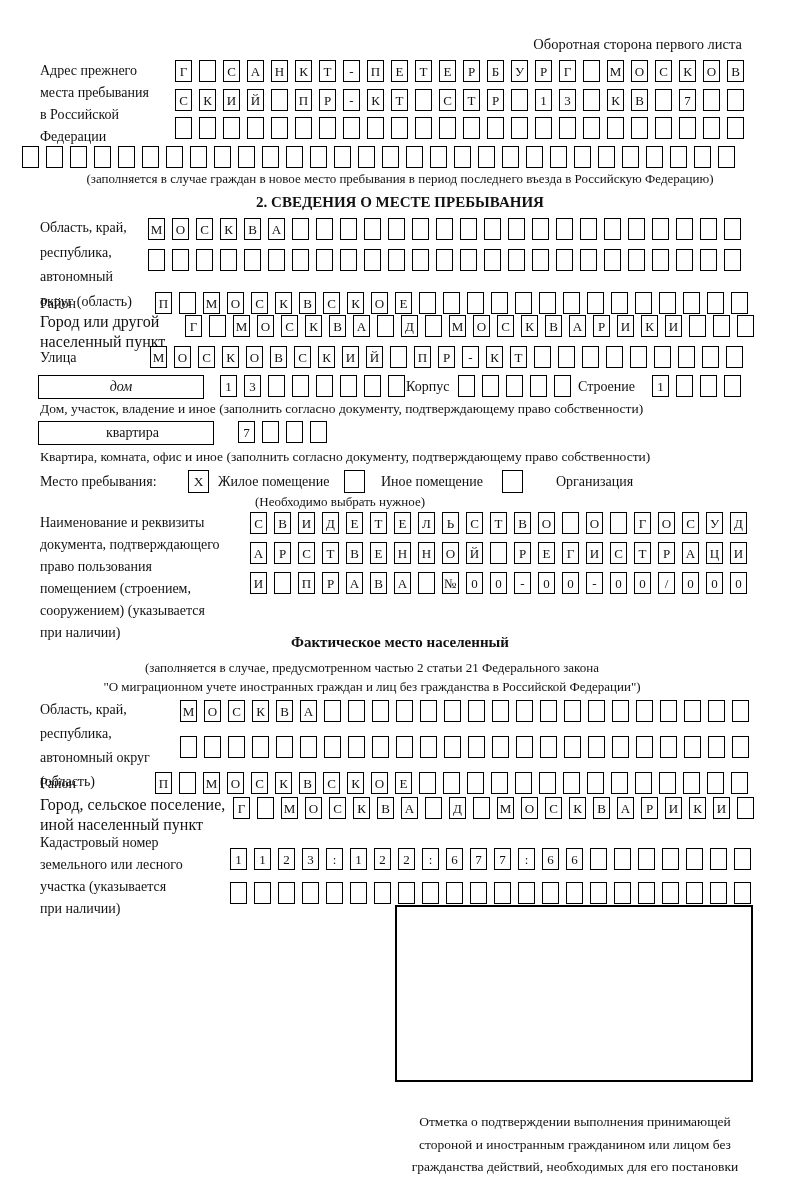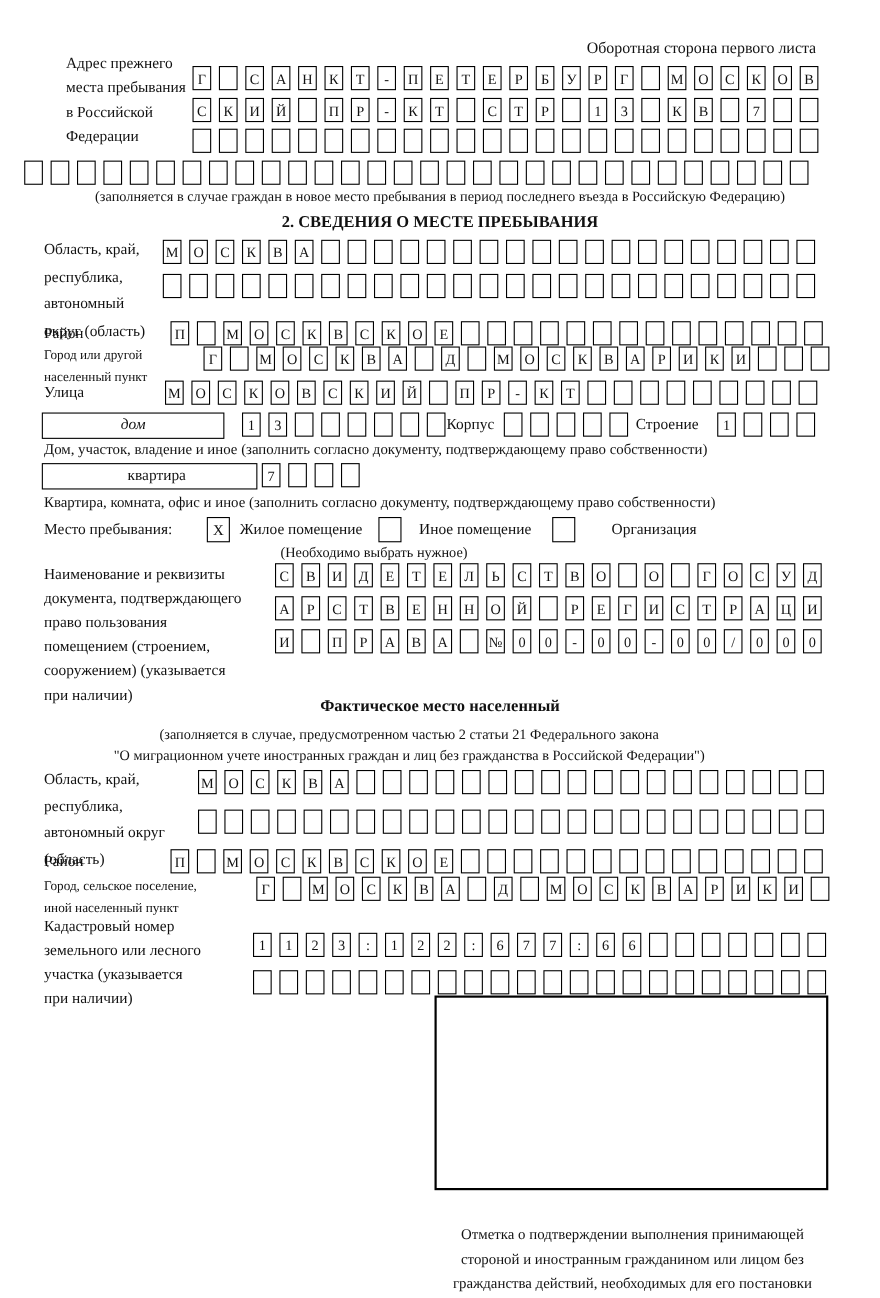--- a/index.html
+++ b/index.html
@@ -16,21 +16,21 @@
   .cb{
     width:17px;height:22px;
     border:1.6px solid #000;
     box-sizing:border-box;
     margin-right:7px;
     display:flex;align-items:center;justify-content:center;
     font-size:13px;line-height:1;
     flex:0 0 auto;
   }
   .lbl{font-size:14px;line-height:22px;}
-  .lbl-tight{font-size:12px;line-height:20px;}
+  .lbl-tight{font-size:16px;line-height:20px;}
   .note{font-size:13px;}
   .title{font-weight:bold;font-size:15px;}
   .center{text-align:center;}
   .wide-box{
     border:1.6px solid #000;box-sizing:border-box;
     height:24px;display:flex;align-items:center;justify-content:center;
     font-size:14px;
   }
   .chk{
     width:21px;height:23px;border:1.6px solid #000;box-sizing:border-box;
@@ -39,21 +39,21 @@
   .stamp-box{border:2px solid #000;box-sizing:border-box;background:#fff;}
   .lines div{white-space:nowrap;}
 </style>
 </head>
 <body>
 
 <div class="page">
 
   <div class="abs" style="top:36px;right:58px;font-size:14.5px;">Оборотная сторона первого листа</div>
 
-  <div class="abs lbl lines" style="left:40px;top:48px;margin-left:20px;">
+  <div class="abs lbl lines" style="left:40px;top:60px;">
       <div>Адрес прежнего</div>
       <div>места пребывания</div>
       <div>в Российской</div>
       <div>Федерации</div>
     </div>
   <div class="grid" style="left:175px;top:60px;">
       <div class="cb">Г</div>
       <div class="cb"></div>
       <div class="cb">С</div>
       <div class="cb">А</div>
@@ -337,21 +337,21 @@
     </div>
   <div class="abs lbl" style="left:578px;top:376px;">Строение</div>
   <div class="grid" style="left:652px;top:375px;">
       <div class="cb">1</div>
       <div class="cb"></div>
       <div class="cb"></div>
       <div class="cb"></div>
     </div>
   <div class="abs" style="left:40px;top:401px;font-size:13.5px;">Дом, участок, владение и иное (заполнить согласно документу, подтверждающему право собственности)</div>
 
-  <div class="abs wide-box" style="left:38px;top:421px;width:196px;padding-left:13px;">квартира</div>
+  <div class="abs wide-box" style="left:38px;top:421px;width:176px;padding-left:13px;">квартира</div>
   <div class="grid" style="left:238px;top:421px;">
       <div class="cb">7</div>
       <div class="cb"></div>
       <div class="cb"></div>
       <div class="cb"></div>
     </div>
   <div class="abs" style="left:40px;top:449px;font-size:13.5px;">Квартира, комната, офис и иное (заполнить согласно документу, подтверждающему право собственности)</div>
 
   <div class="abs lbl" style="left:40px;top:471px;">Место пребывания:</div>
   <div class="abs chk" style="left:188px;top:470px;">X</div>

